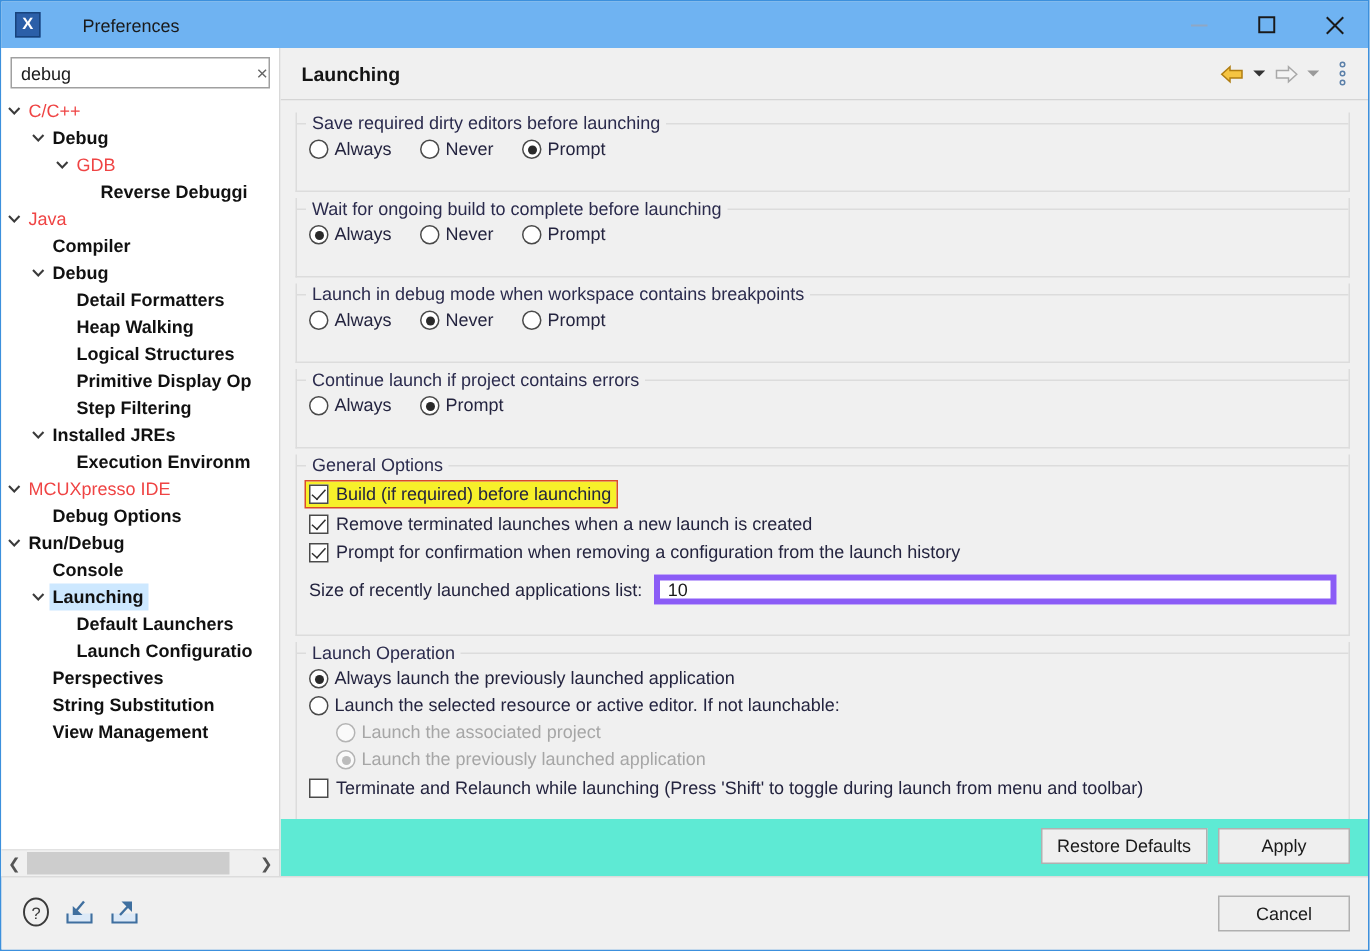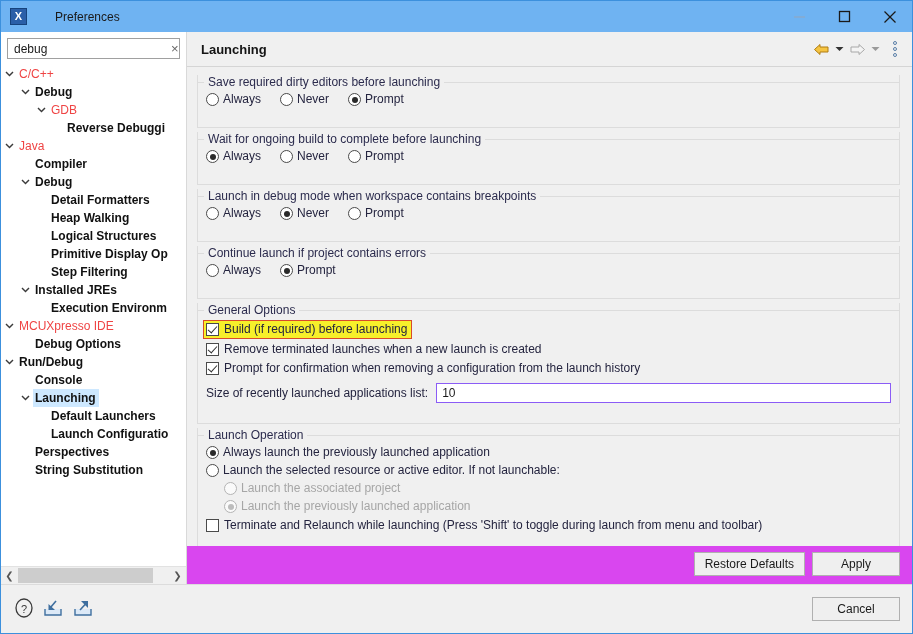--- a/index.html
+++ b/index.html
@@ -250,40 +250,40 @@
     margin-left: -2px;
     outline: 1px solid #d94b2b;
     outline-offset: 0px;
   }
 
   .field-row { display: flex; align-items: center; margin-top: 7px; }
   .field-label { font-size: 12px; color: #24243f; margin-right: 8px; }
   .text-field {
     flex: 1;
     height: 20px;
-    border: 1px solid #8b5cf6;
+    border: 4px solid #8b5cf6;
     background: #ffffff;
     box-sizing: border-box;
     display: flex; align-items: center;
     padding: 0 5px;
   }
   .text-field input {
     width: 100%; border: none; outline: none; background: transparent;
     font-family: "Liberation Sans", sans-serif;
     font-size: 12px; color: #1a1a1a;
     padding: 0;
   }
 
   .indent-22 { margin-left: 18px; }
 
   
   .apply-bar {
     display: flex; justify-content: flex-end;
     padding: 6px 12px 8px 0;
-    background: #d946ef;
+    background: #5eead4;
     align-items: center;
   }
   .btn {
     min-width: 88px; height: 24px;
     border: 1px solid #b0b0b0;
     background: #efefef;
     font-family: "Liberation Sans", sans-serif;
     font-size: 12px; color: #1a1a1a;
     display: flex; align-items: center; justify-content: center;
     padding: 0 10px;
@@ -496,20 +496,25 @@
           <div class="tree-row">
             <div class="spacer16"></div>
             <div class="spacer16"></div>
             <div class="tree-label strong">Perspectives</div>
           </div>
           <div class="tree-row">
             <div class="spacer16"></div>
             <div class="spacer16"></div>
             <div class="tree-label strong">String Substitution</div>
           </div>
+          <div class="tree-row">
+            <div class="spacer16"></div>
+            <div class="spacer16"></div>
+            <div class="tree-label strong">View Management</div>
+          </div>
         </div>
       <div class="hscroll">
         <div class="hs-arrow">❮</div>
         <div class="hs-track">
           <div class="hs-thumb"></div>
         </div>
         <div class="hs-arrow">❯</div>
       </div>
     </div>
 

